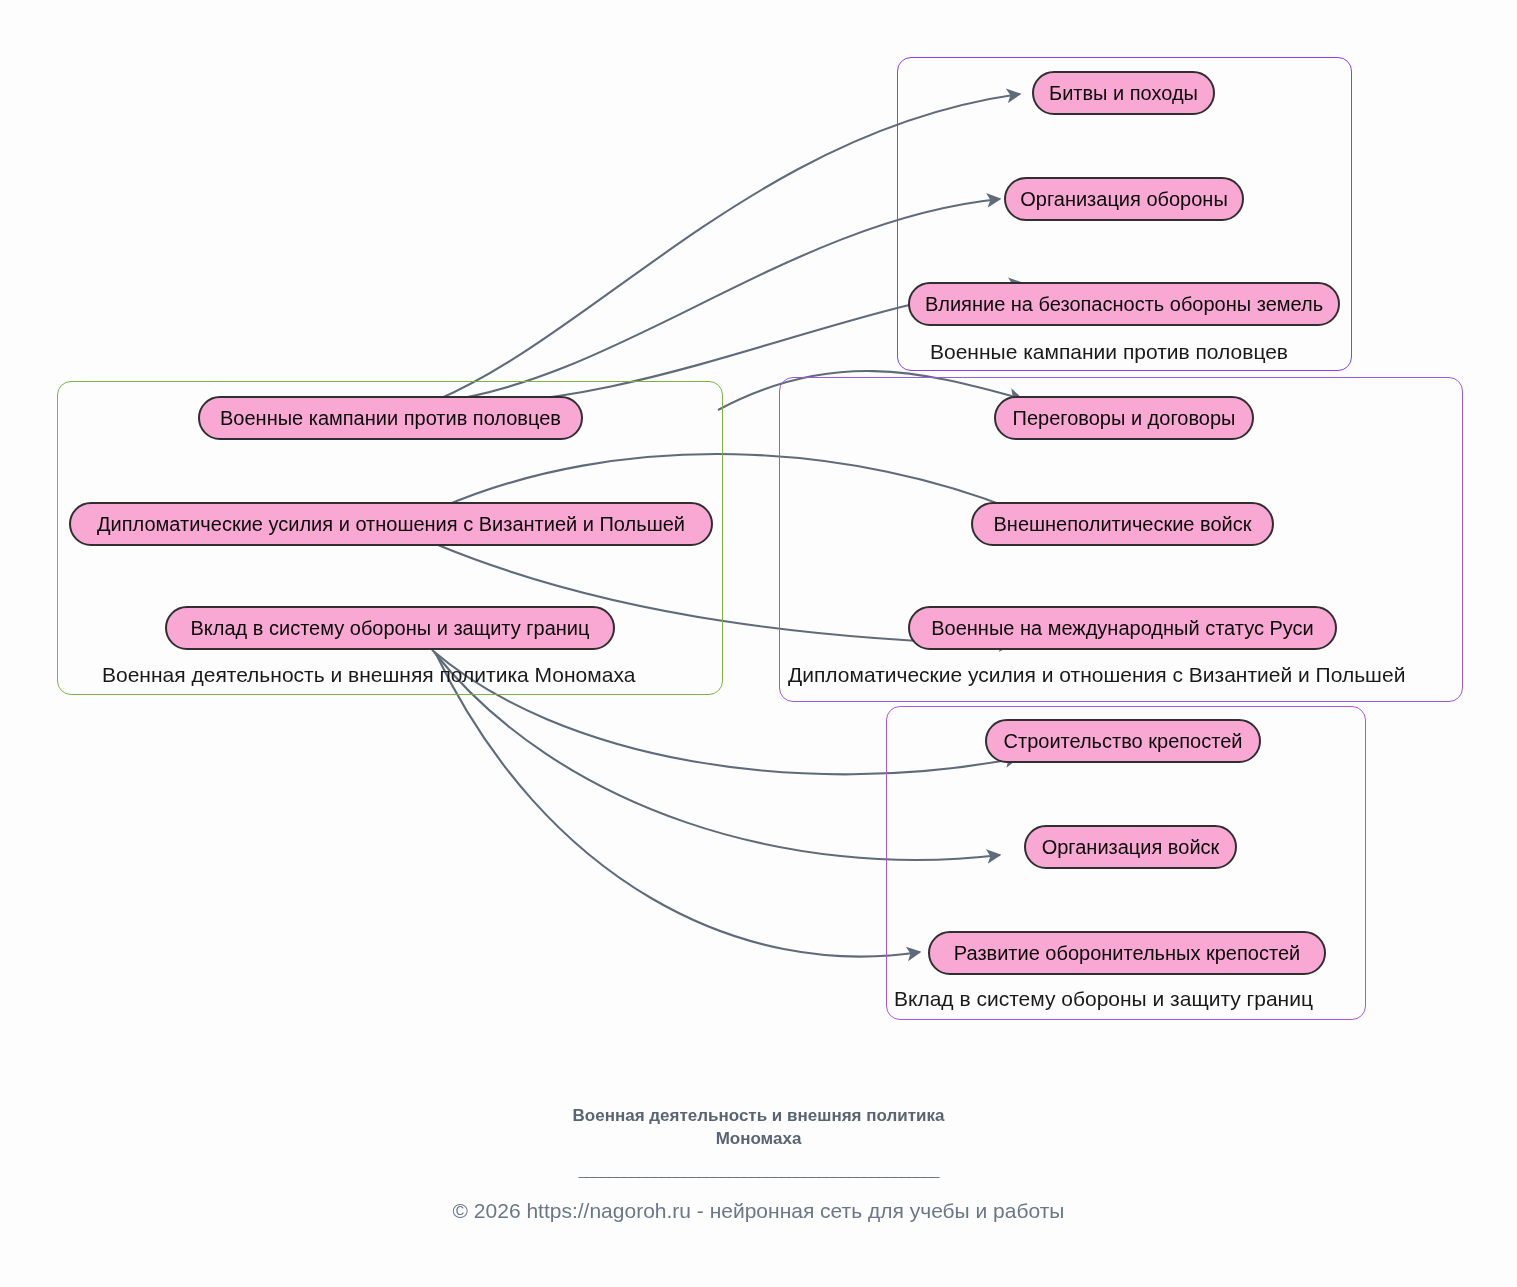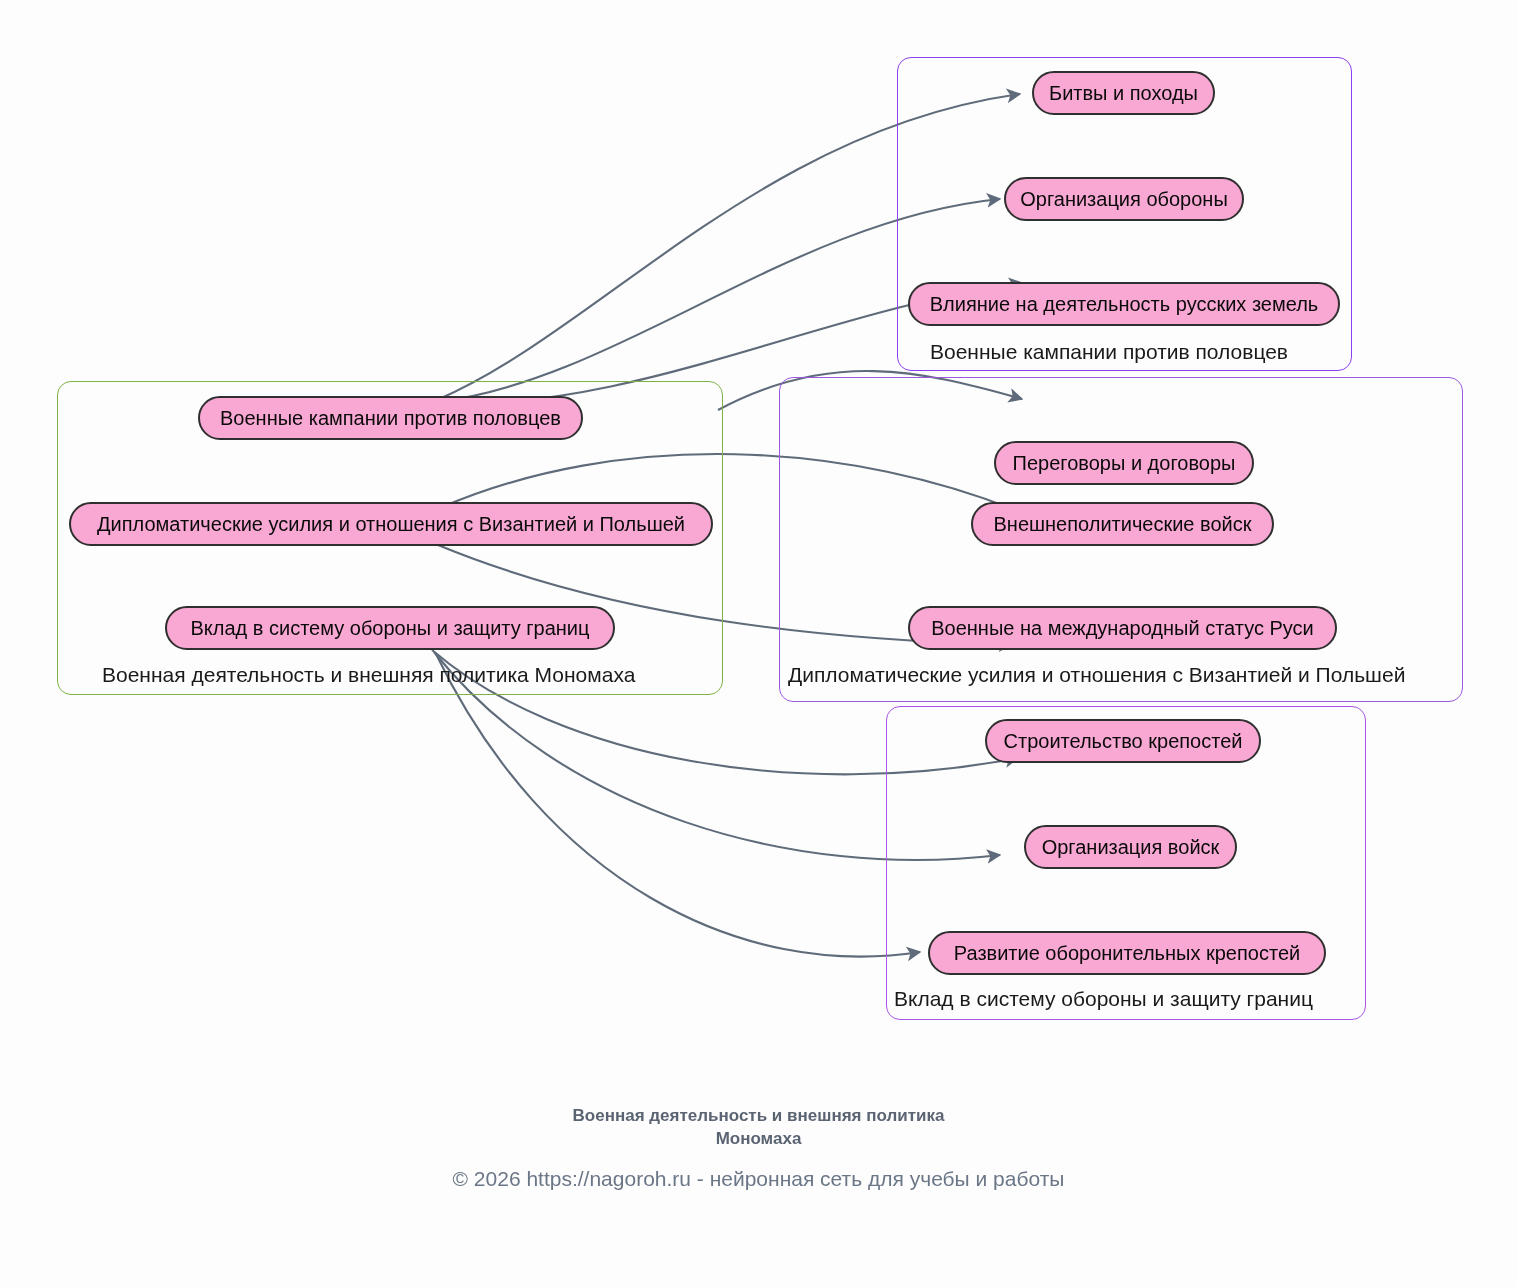--- a/index.html
+++ b/index.html
@@ -131,41 +131,42 @@
 
       <path d="M 436,654 C 545,880 740,980 920,952"></path>
     </g>
   </svg>
 
   <div class="cluster purple-dark" style="left:897px; top:57px; width:455px; height:314px;"></div>
   <div class="cluster-label" style="left:930px; top:340px;">Военные кампании против половцев</div>
 
   <div class="node" style="left:1032px; top:71px; width:183px;">Битвы и походы</div>
   <div class="node" style="left:1004px; top:177px; width:240px;">Организация обороны</div>
-  <div class="node" style="left:908px; top:282px; width:432px;">Влияние на деятельность русских земель</div>
+  <div class="node" style="left:908px; top:282px; width:432px;">Влияние на безопасность обороны земель</div>
 
   <div class="cluster purple-mid" style="left:779px; top:377px; width:684px; height:325px;"></div>
   <div class="cluster-label" style="left:788px; top:663px;">Дипломатические усилия и отношения с Византией и Польшей</div>
 
-  <div class="node" style="left:994px; top:396px; width:260px;margin-top:45px;">Переговоры и договоры</div>
+  <div class="node" style="left:994px; top:396px; width:260px;">Переговоры и договоры</div>
   <div class="node" style="left:971px; top:502px; width:303px;">Внешнеполитические войск</div>
   <div class="node" style="left:908px; top:606px; width:429px;">Военные на международный статус Руси</div>
 
   <div class="cluster purple-soft" style="left:886px; top:706px; width:480px; height:314px;"></div>
   <div class="cluster-label" style="left:894px; top:987px;">Вклад в систему обороны и защиту границ</div>
 
   <div class="node" style="left:985px; top:719px; width:276px;">Строительство крепостей</div>
   <div class="node" style="left:1024px; top:825px; width:213px;">Организация войск</div>
   <div class="node" style="left:928px; top:931px; width:398px;">Развитие оборонительных крепостей</div>
 
   <div class="cluster green" style="left:57px; top:381px; width:666px; height:314px;"></div>
   <div class="cluster-label" style="left:102px; top:663px;">Военная деятельность и внешняя политика Мономаха</div>
 
   <div class="node" style="left:198px; top:396px; width:385px;">Военные кампании против половцев</div>
   <div class="node" style="left:69px; top:502px; width:644px;">Дипломатические усилия и отношения с Византией и Польшей</div>
   <div class="node" style="left:165px; top:606px; width:450px;">Вклад в систему обороны и защиту границ</div>
 
   <div class="footer">
     <div class="footer-title">Военная деятельность и внешняя политика Мономаха</div>
+    <div class="footer-rule">________________________________________________</div>
     <div class="footer-copy">© 2026 https://nagoroh.ru - нейронная сеть для учебы и работы</div>
   </div>
 
 </div>
 
 </body></html>

